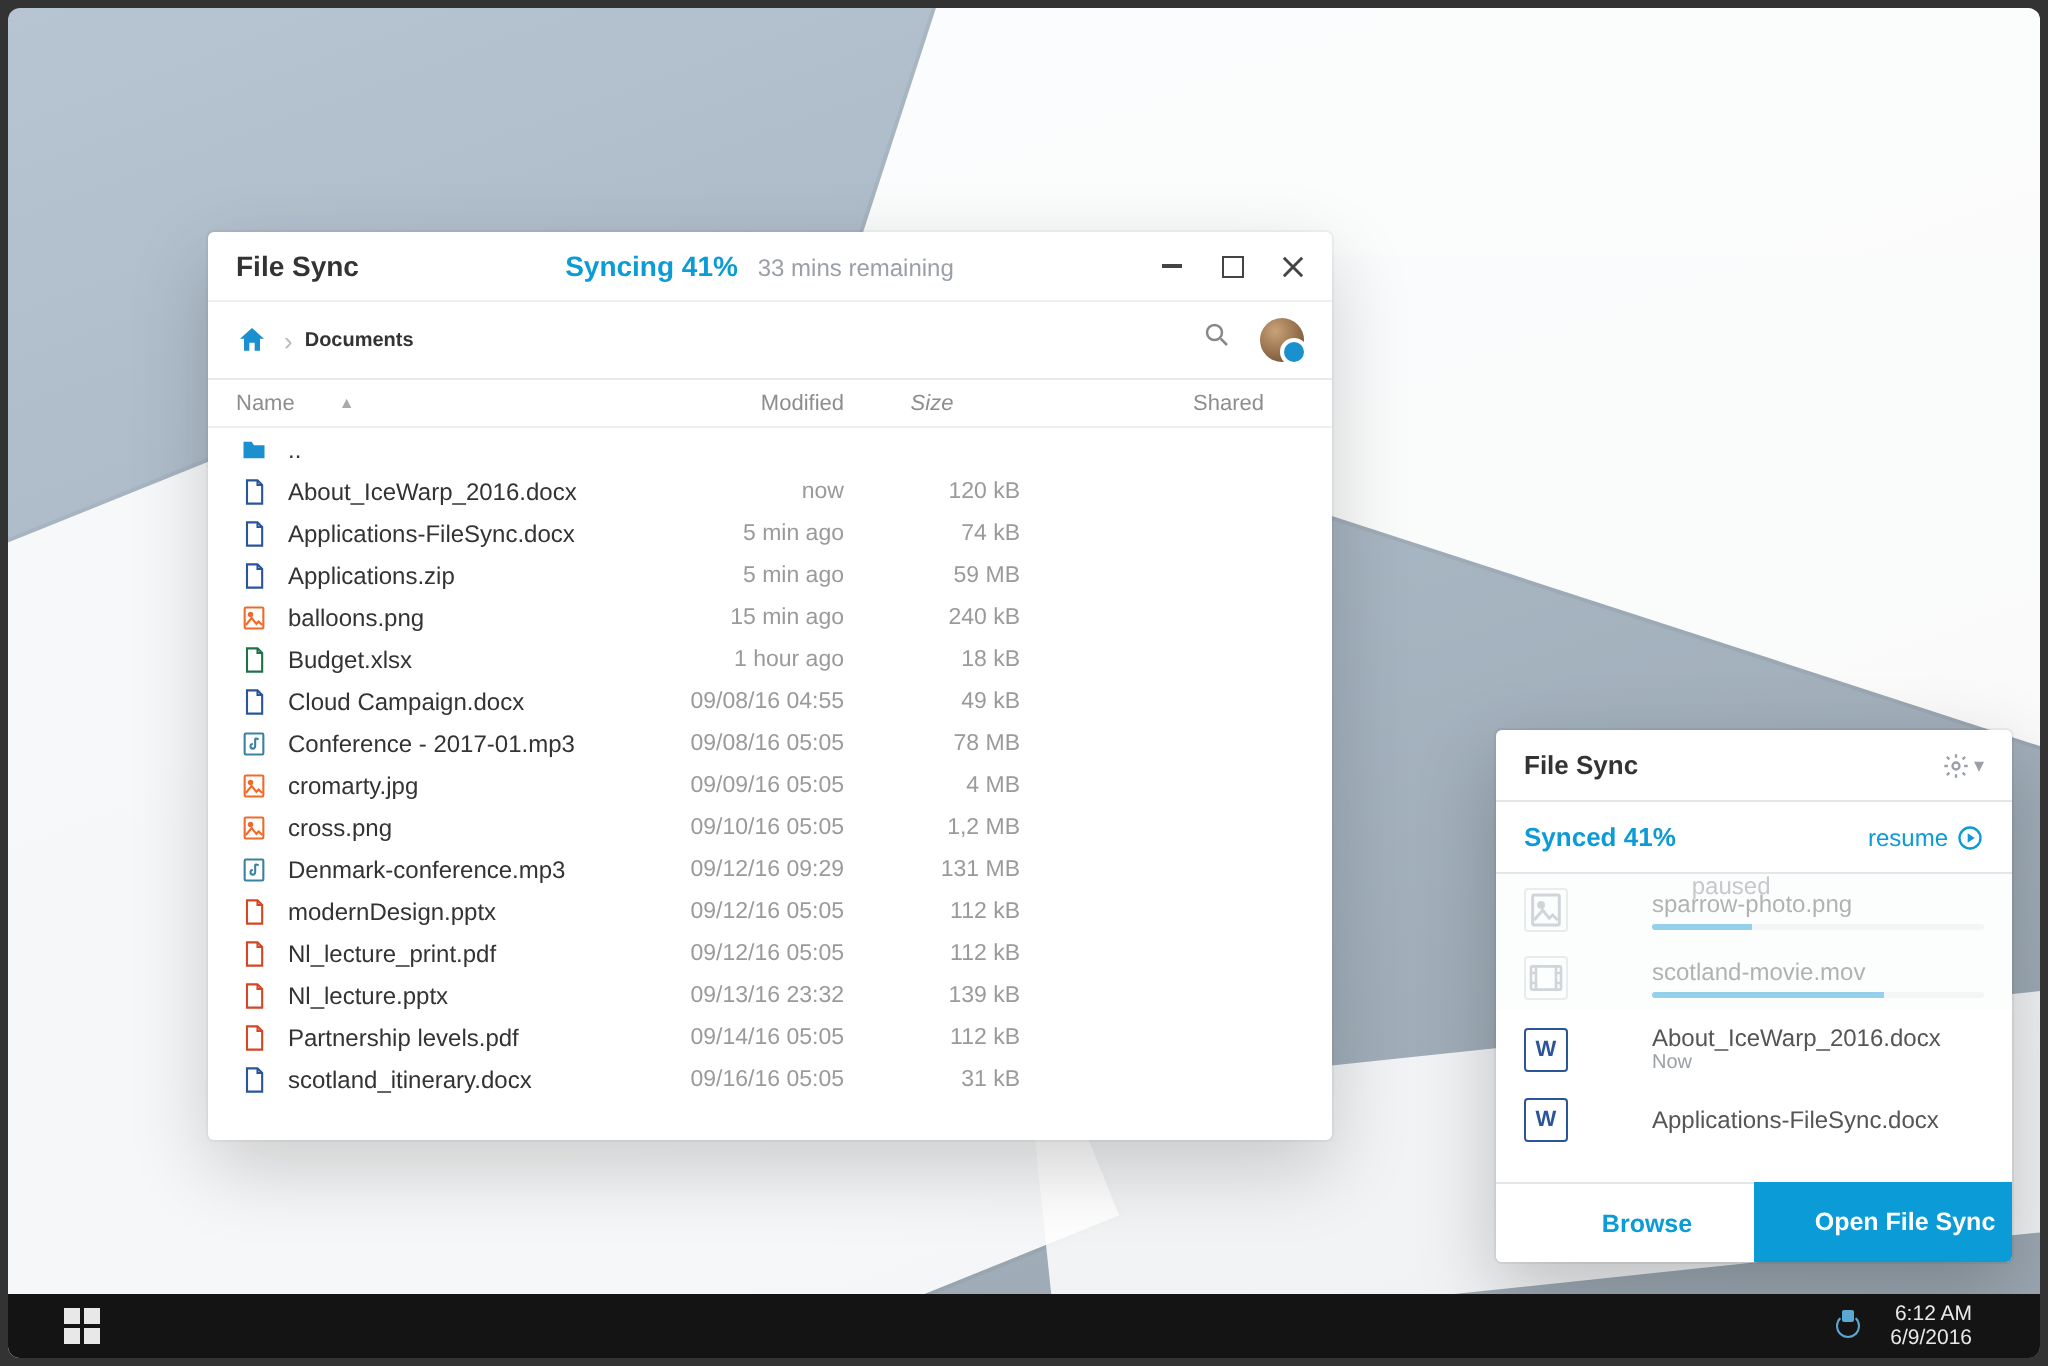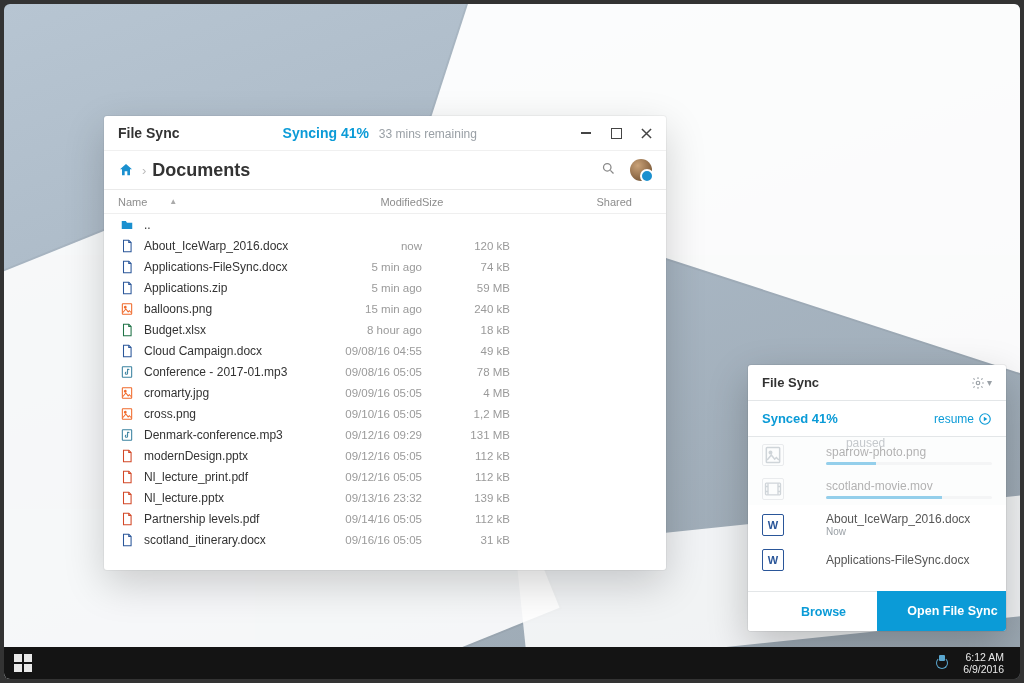--- a/index.html
+++ b/index.html
@@ -34,33 +34,33 @@
   .win-ctrls { display:flex; gap:18px; }
   .win-ctrl { width:12px; height:12px; display:flex; align-items:center; justify-content:center; color:#444; font-size:14px; cursor:pointer;}
   .win-ctrl.min::before { content:""; display:block; width:10px; height:1.5px; background:#444; }
   .win-ctrl.max::before { content:""; display:block; width:9px; height:9px; border:1.5px solid #444; }
   .win-ctrl.close svg { width:11px; height:11px; }
 
   .win-bc { height:40px; display:flex; align-items:center; padding:0 14px; border-top:1px solid #f0f0f0; border-bottom:1px solid #eaeaea;}
   .home-ic { color:#1b90cf; margin-right:8px; display:flex; }
   .home-ic svg { width:16px; height:16px; }
   .bc-sep { color:#bbb; margin-right:6px; font-size:13px;}
-  .bc-cur { font-size:18px; color:#333; font-weight:600; }
+  .bc-cur { font-size:10px; color:#333; font-weight:600; }
   .bc-spacer { flex:1; }
   .search-ic { color:#888; margin-right:14px; cursor:pointer;}
   .search-ic svg{width:15px;height:15px;}
   .avatar { width:22px; height:22px; border-radius:50%;
     background: radial-gradient(circle at 35% 30%, #caa278, #8e6a47 60%, #5b4630);
     position:relative; }
   .avatar::after{content:""; position:absolute; right:-2px; bottom:-2px; width:10px; height:10px; border-radius:50%; background:#1b90cf; border:2px solid #fff;}
 
   .cols { display:flex; height:24px; align-items:center; padding:0 14px; font-size:11px; color:#8d8d8d; border-bottom:1px solid #efefef;}
   .c-name{ width:208px; display:flex; align-items:center; gap:22px;}
   .c-mod { width:96px; text-align:right; }
-  .c-size{ width:88px; text-align:left; }
+  .c-size{ width:88px; text-align:center;font-style:italic; }
   .c-sh  { flex:1; text-align:right; padding-right:20px;}
   .sort-caret { font-size:8px; color:#aaa; }
 
   .list { flex:1; overflow:hidden; }
   .row { display:flex; align-items:center; height:21px; padding:0 14px; font-size:12px; color:#333; }
   .r-icon { width:18px; display:flex; justify-content:center; margin-right:8px;}
   .r-icon svg{ width:14px; height:14px;}
   .r-name { width:182px; white-space:nowrap; overflow:hidden; text-overflow:ellipsis;}
   .r-mod  { width:96px; text-align:right; color:#9a9a9a; font-size:11.5px;}
   .r-size { width:88px; text-align:right; color:#9a9a9a; font-size:11.5px;}
@@ -103,21 +103,21 @@
   .p-sub { font-size:10px; color:#9aa0a6;}
   .p-bar { height:3px; background:#e8eaec; border-radius:2px; margin-top:3px; overflow:hidden;}
   .p-bar>span{display:block; height:100%; background:#1396d4;}
 
   .p-foot{ display:flex; height:40px;}
   .p-btn{ flex:1; display:flex; align-items:center; justify-content:center; font-size:12.5px; font-weight:600; cursor:pointer;padding-left:22px;}
   .p-btn.browse{ color:#0b9bd7; background:#fff; border-top:1px solid #e3e6e8;}
   .p-btn.open{ color:#fff; background:#0b9bd7;}
 
   
-  .taskbar{ position:absolute; left:0; right:0; bottom:0; height:32px; background:#141414; display:flex; align-items:center; color:#e8e8e8; padding:0 10px;}
+  .taskbar{ position:absolute; left:0; right:0; bottom:0; height:32px; background:#141414; display:flex; align-items:center; color:#e8e8e8; padding:0 28px;}
   .start{ width:18px; height:18px; display:grid; grid-template-columns:1fr 1fr; grid-template-rows:1fr 1fr; gap:2px; cursor:pointer;}
   .start>span{background:#e8e8e8;}
   .task-spacer{flex:1;}
   .tray-ic{ width:18px; height:18px; margin-right:12px; position:relative;}
   .tray-ic::before{content:""; position:absolute; inset:3px; border-radius:50%; border:1.5px solid #5aa7cf; border-top-color:transparent;}
   .tray-ic::after{content:""; position:absolute; left:6px; top:1px; width:6px; height:6px; background:#5aa7cf; border-radius:1px;}
   .clock{ text-align:right; font-size:10.5px; line-height:12px; color:#e8e8e8; margin-right:6px;}
 </style>
 </head>
 <body>
@@ -230,21 +230,21 @@
           <span class="r-size">240 kB</span>
         </div>
         <div class="row">
           <span class="r-icon fi-xls">
             <svg viewBox="0 0 24 24" fill="none" stroke="currentColor" stroke-width="1.8">
               <path d="M6 2h9l4 4v16H6z"></path>
               <path d="M15 2v4h4"></path>
             </svg>
           </span>
           <span class="r-name">Budget.xlsx</span>
-          <span class="r-mod">8 hour ago</span>
+          <span class="r-mod">1 hour ago</span>
           <span class="r-size">18 kB</span>
         </div>
         <div class="row">
           <span class="r-icon fi-word">
             <svg viewBox="0 0 24 24" fill="none" stroke="currentColor" stroke-width="1.8">
               <path d="M6 2h9l4 4v16H6z"></path>
               <path d="M15 2v4h4"></path>
             </svg>
           </span>
           <span class="r-name">Cloud Campaign.docx</span>

